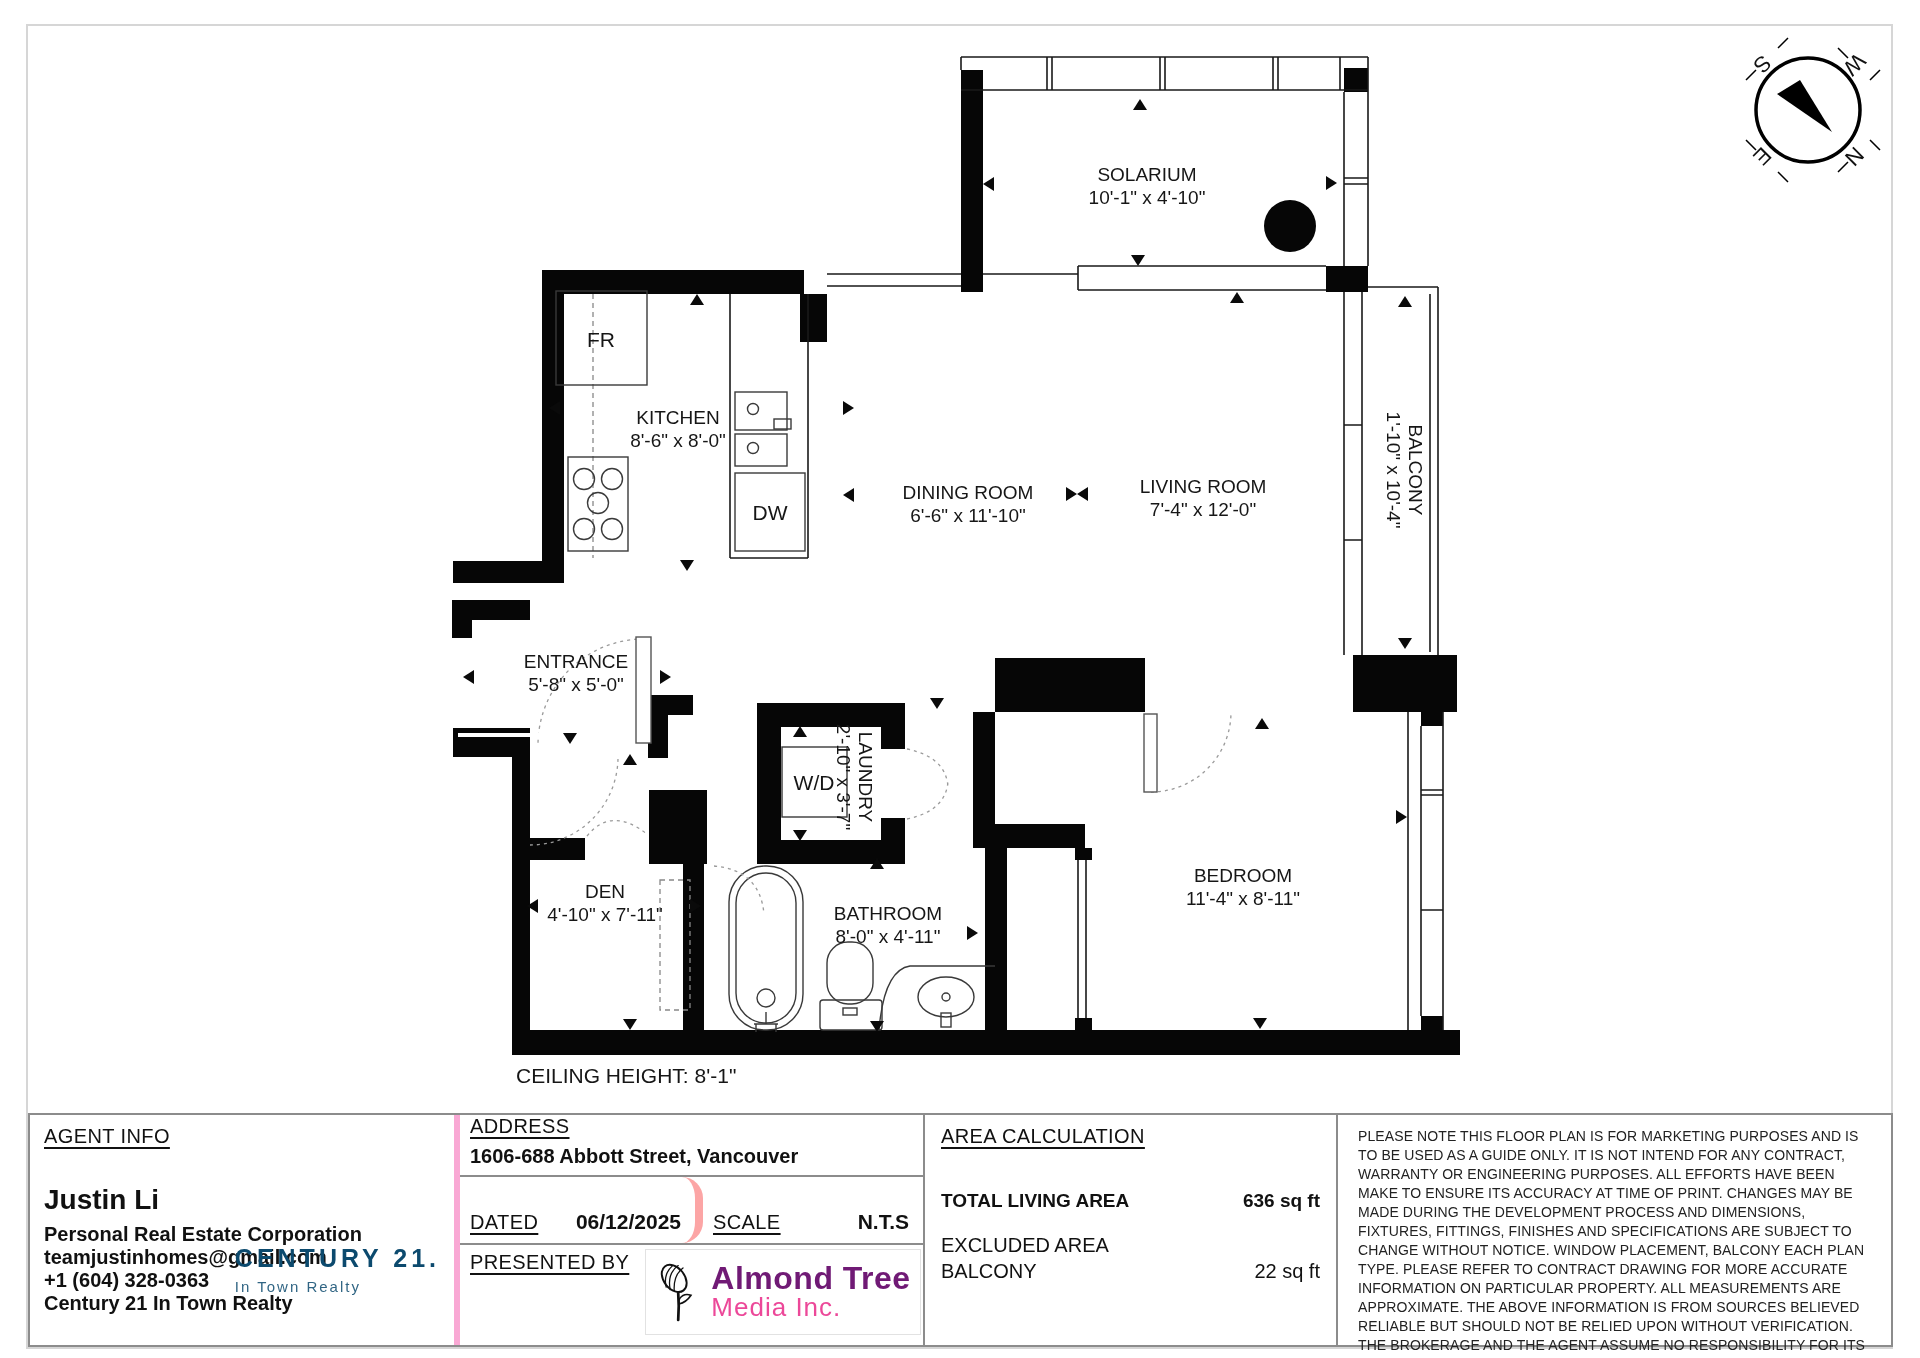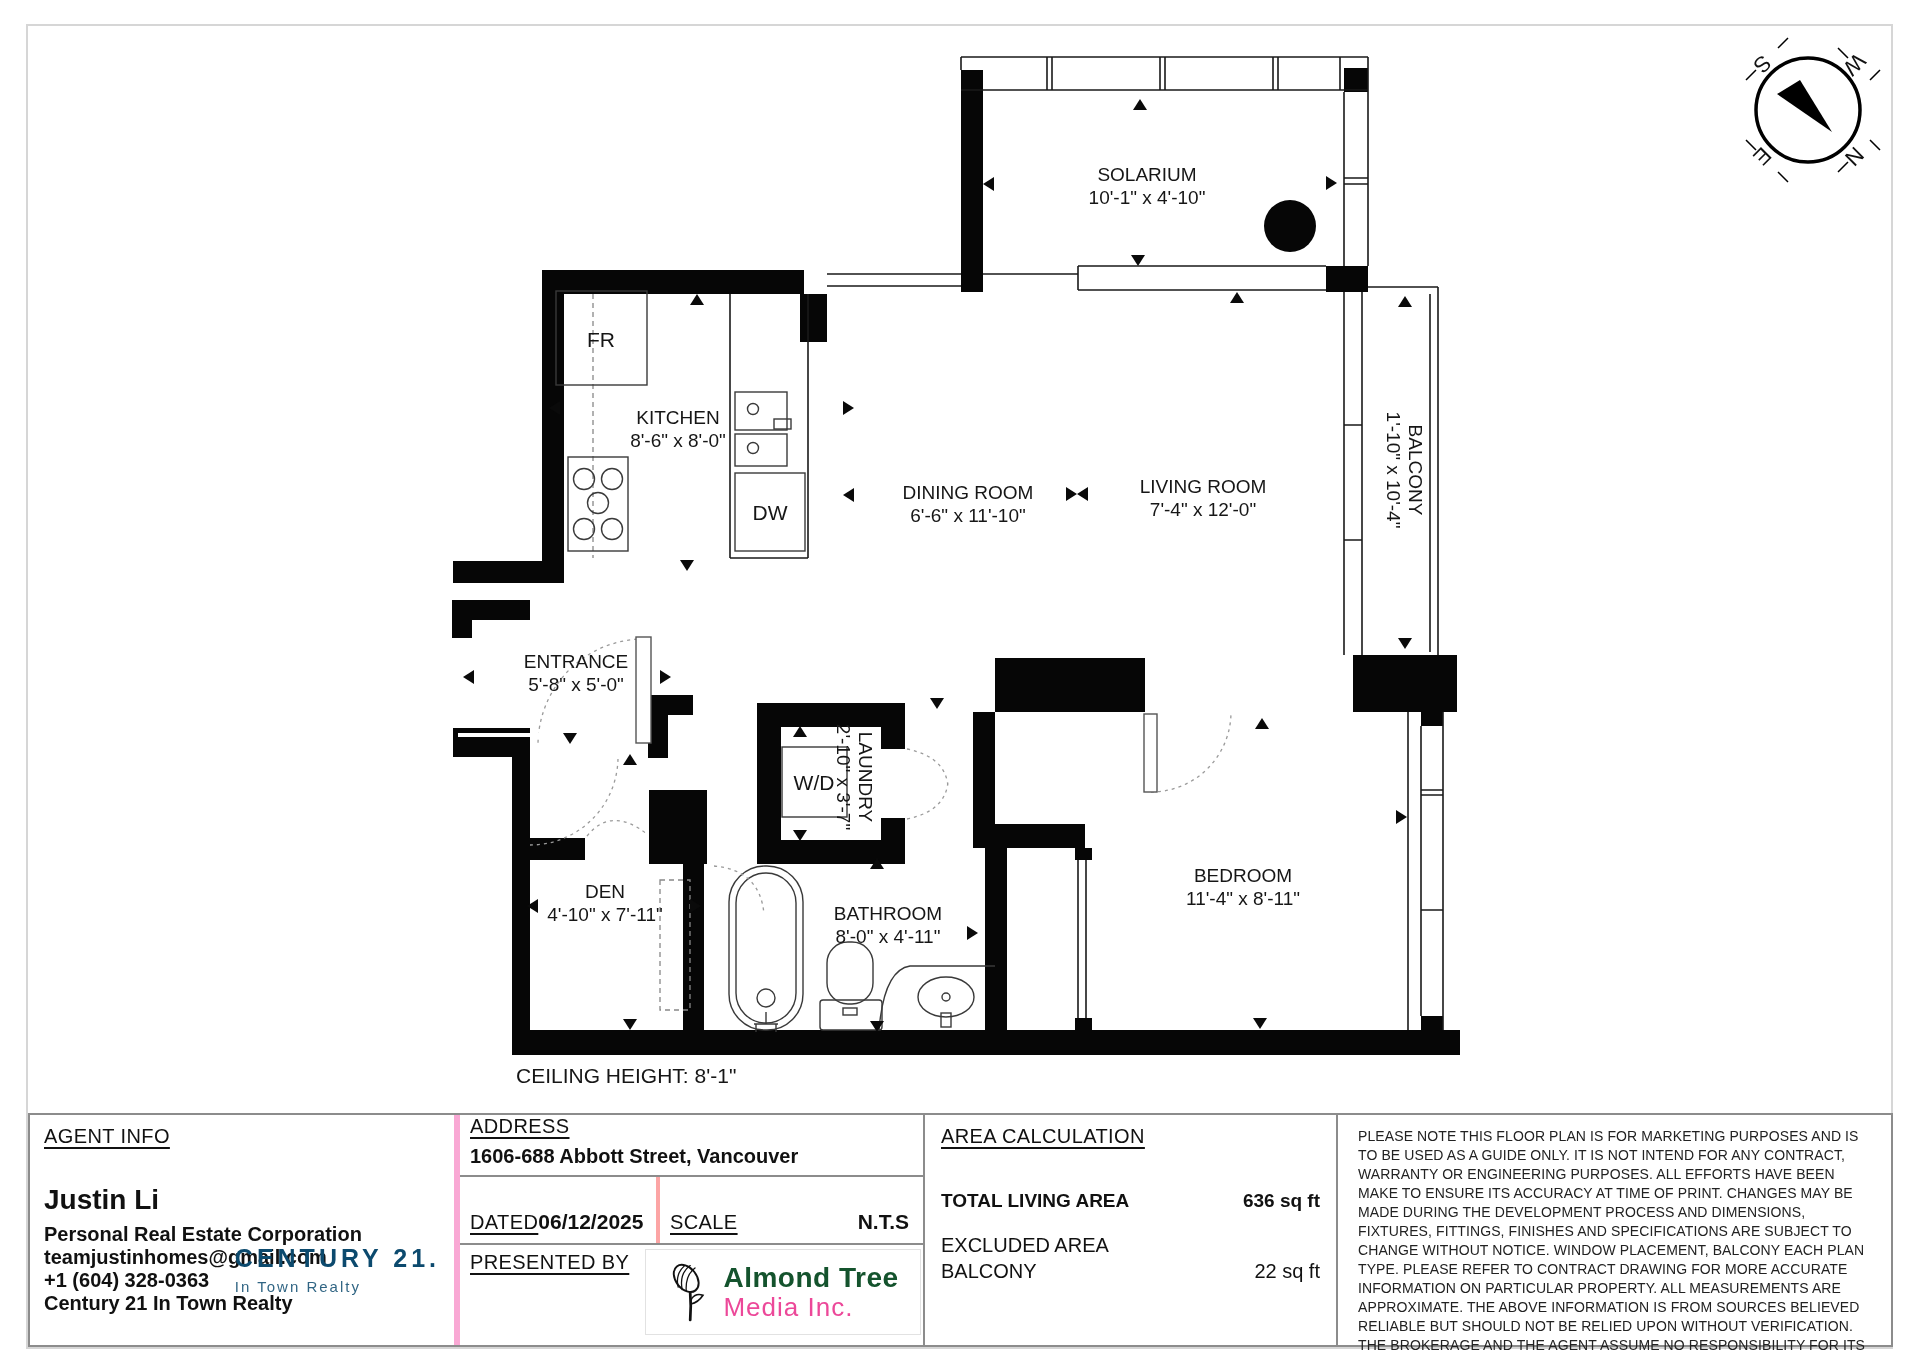--- a/index.html
+++ b/index.html
@@ -24,27 +24,27 @@
   .agentblock{margin-top:40px;line-height:23px;font-weight:bold;font-size:20px;}
   .agentblock .nm{font-size:28px;margin-bottom:12px;}
   .c21{position:absolute;right:14px;bottom:50px;}
   .c21 .wm{font-size:25px;font-weight:bold;letter-spacing:4px;}
   .c21 .st{font-size:15px;letter-spacing:2px;margin-top:5px;opacity:.85;}
   .rowA{height:62px;border-bottom:2px solid #8c8c8c;padding:0 14px 0 10px;box-sizing:border-box;}
   .rowA .val{font-weight:bold;font-size:20px;margin-top:7px;}
   .rowB{height:68px;border-bottom:2px solid #8c8c8c;display:flex;box-sizing:border-box;}
   .rowB .half{display:flex;justify-content:space-between;align-items:flex-end;
               padding:0 14px 9px 10px;box-sizing:border-box;}
-  .rowB .h1{width:200px;border-right:4px solid #fca5a5;}
+  .rowB .h1{width:243px;border-right:8px solid #fca5a5;border-radius:21px;}
   .rowB .h2{flex:1;}
   .rowB .val{font-weight:bold;font-size:21px;}
   .rowC{flex:1;position:relative;padding:6px 10px;box-sizing:border-box;}
   .atm{position:absolute;left:185px;top:4px;width:274px;height:84px;border:1px solid #e2e2e2;
        display:flex;align-items:center;justify-content:center;gap:8px;background:#fff;}
-  .atm .t1{font-size:28px;font-weight:800;letter-spacing:.5px;line-height:30px;color:#14532d;}
+  .atm .t1{font-size:32px;font-weight:800;letter-spacing:.5px;line-height:30px;color:#701a75;}
   .atm .t2{font-size:26px;font-weight:300;letter-spacing:1px;line-height:28px;color:#ec4899;}
   .arearow{display:flex;justify-content:space-between;font-weight:bold;font-size:19px;margin-top:42px;}
   .exrow1{font-size:20px;margin-top:22px;}
   .exrow2{display:flex;justify-content:space-between;font-size:20px;margin-top:3px;}
   .disc{font-size:14px;line-height:19px;color:#222;letter-spacing:.1px;}
 </style>
 </head>
 <body>
 
 <div class="page">

